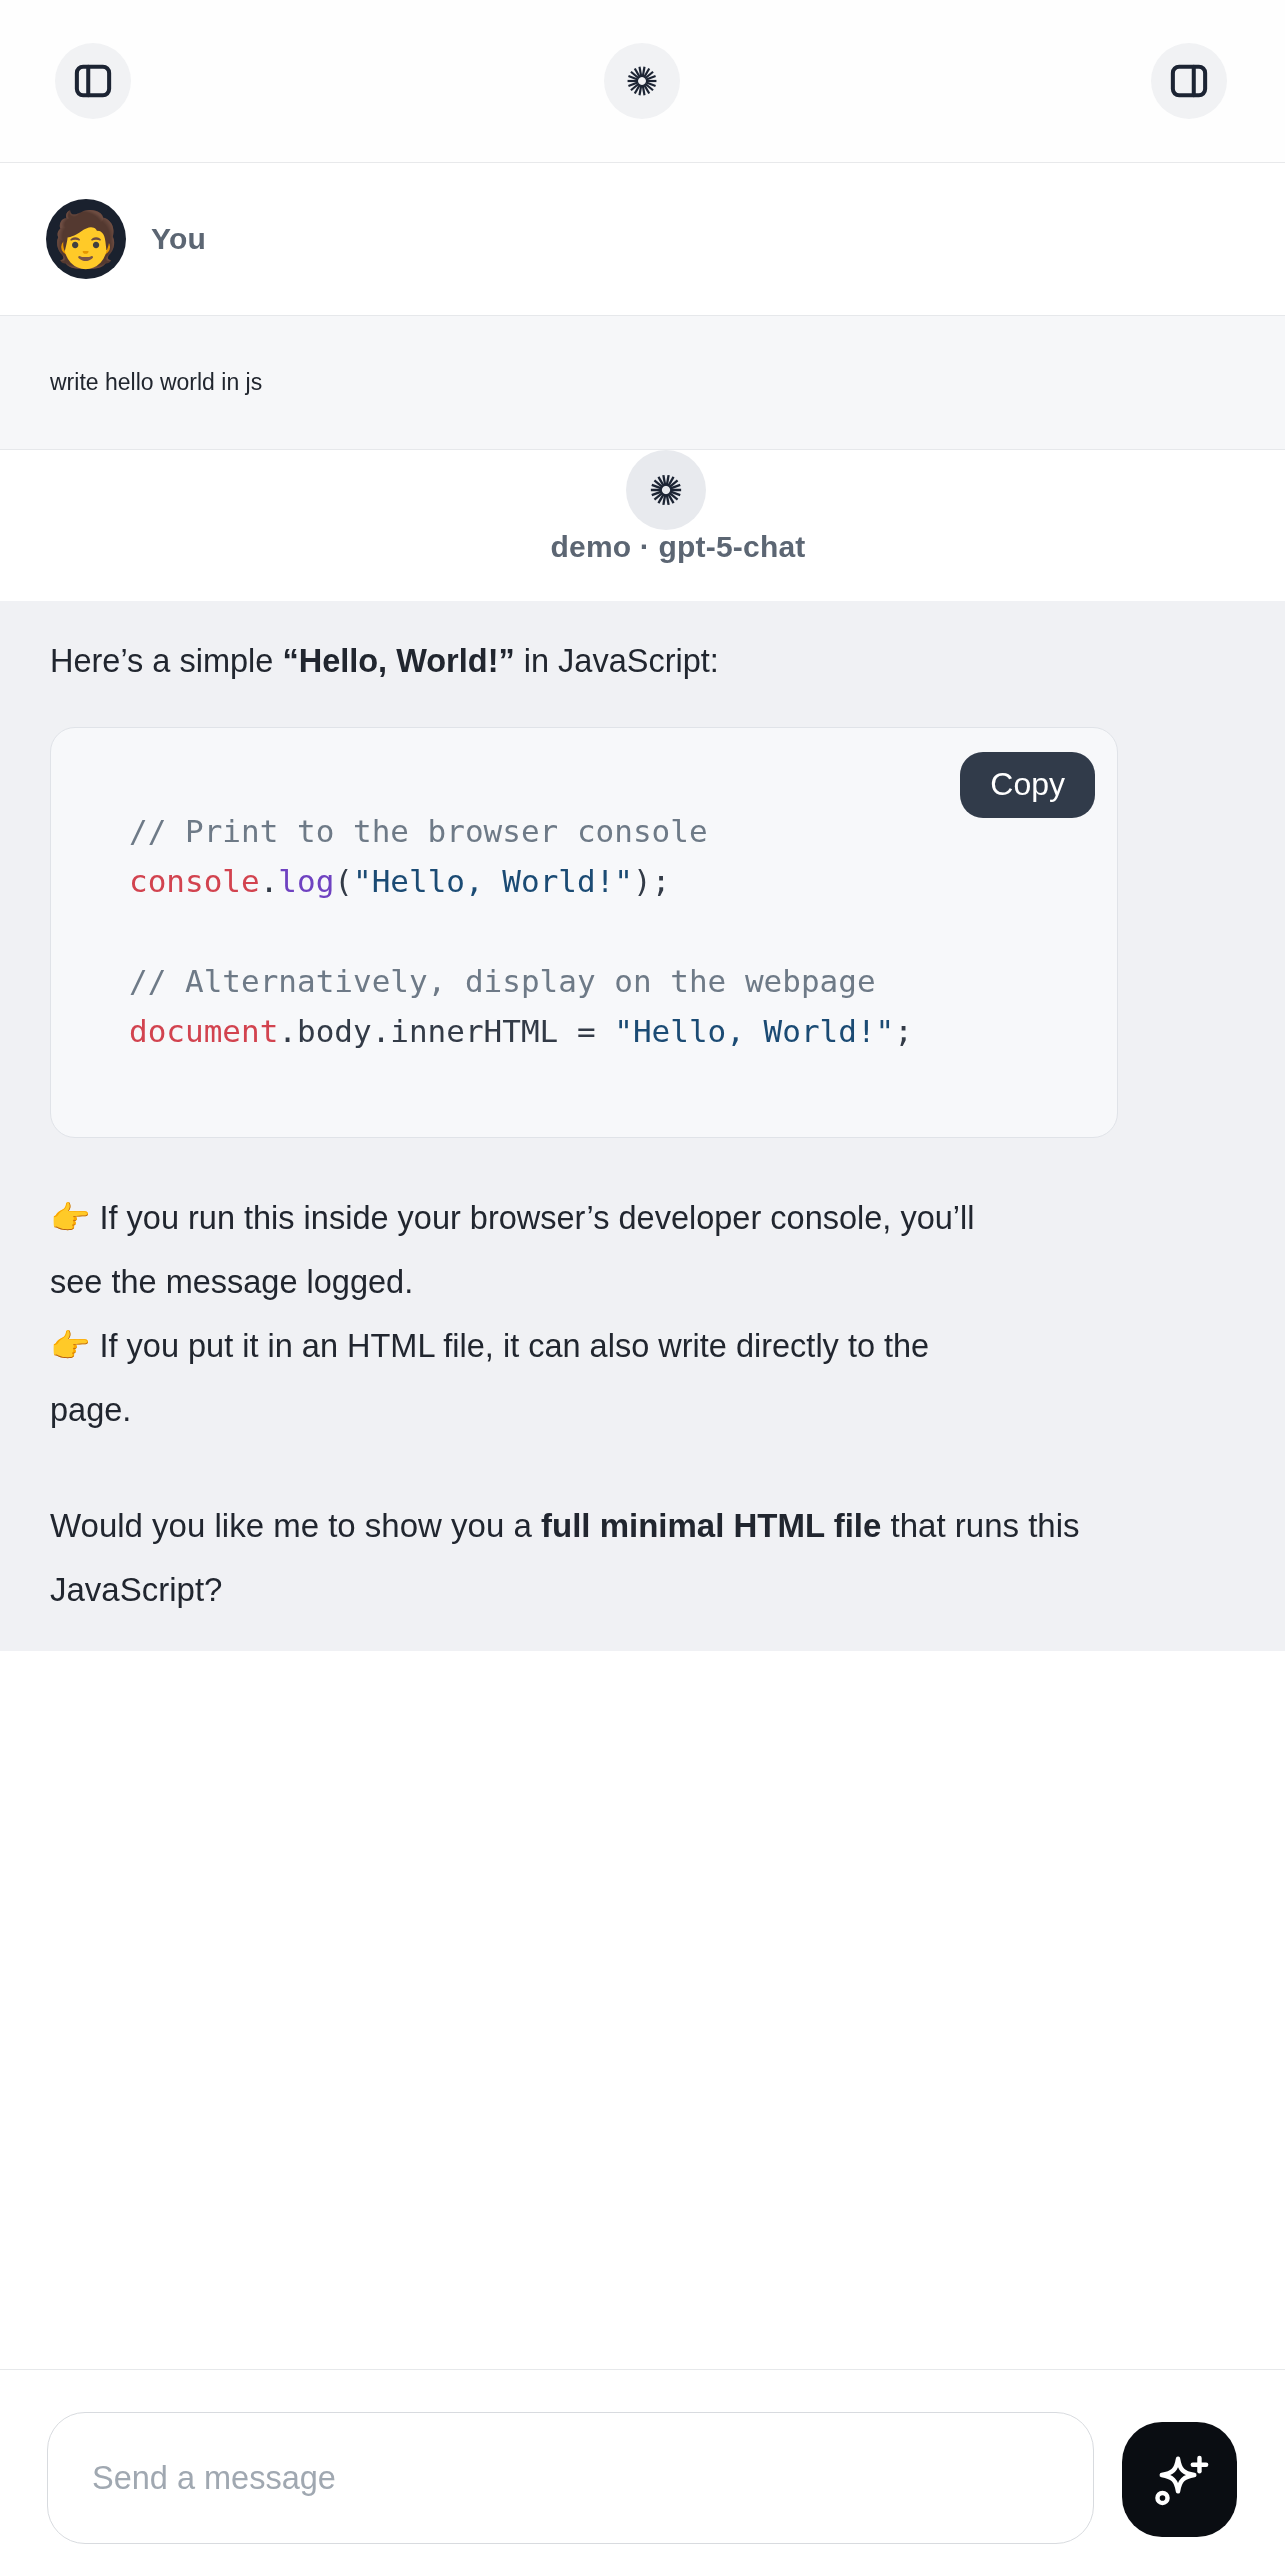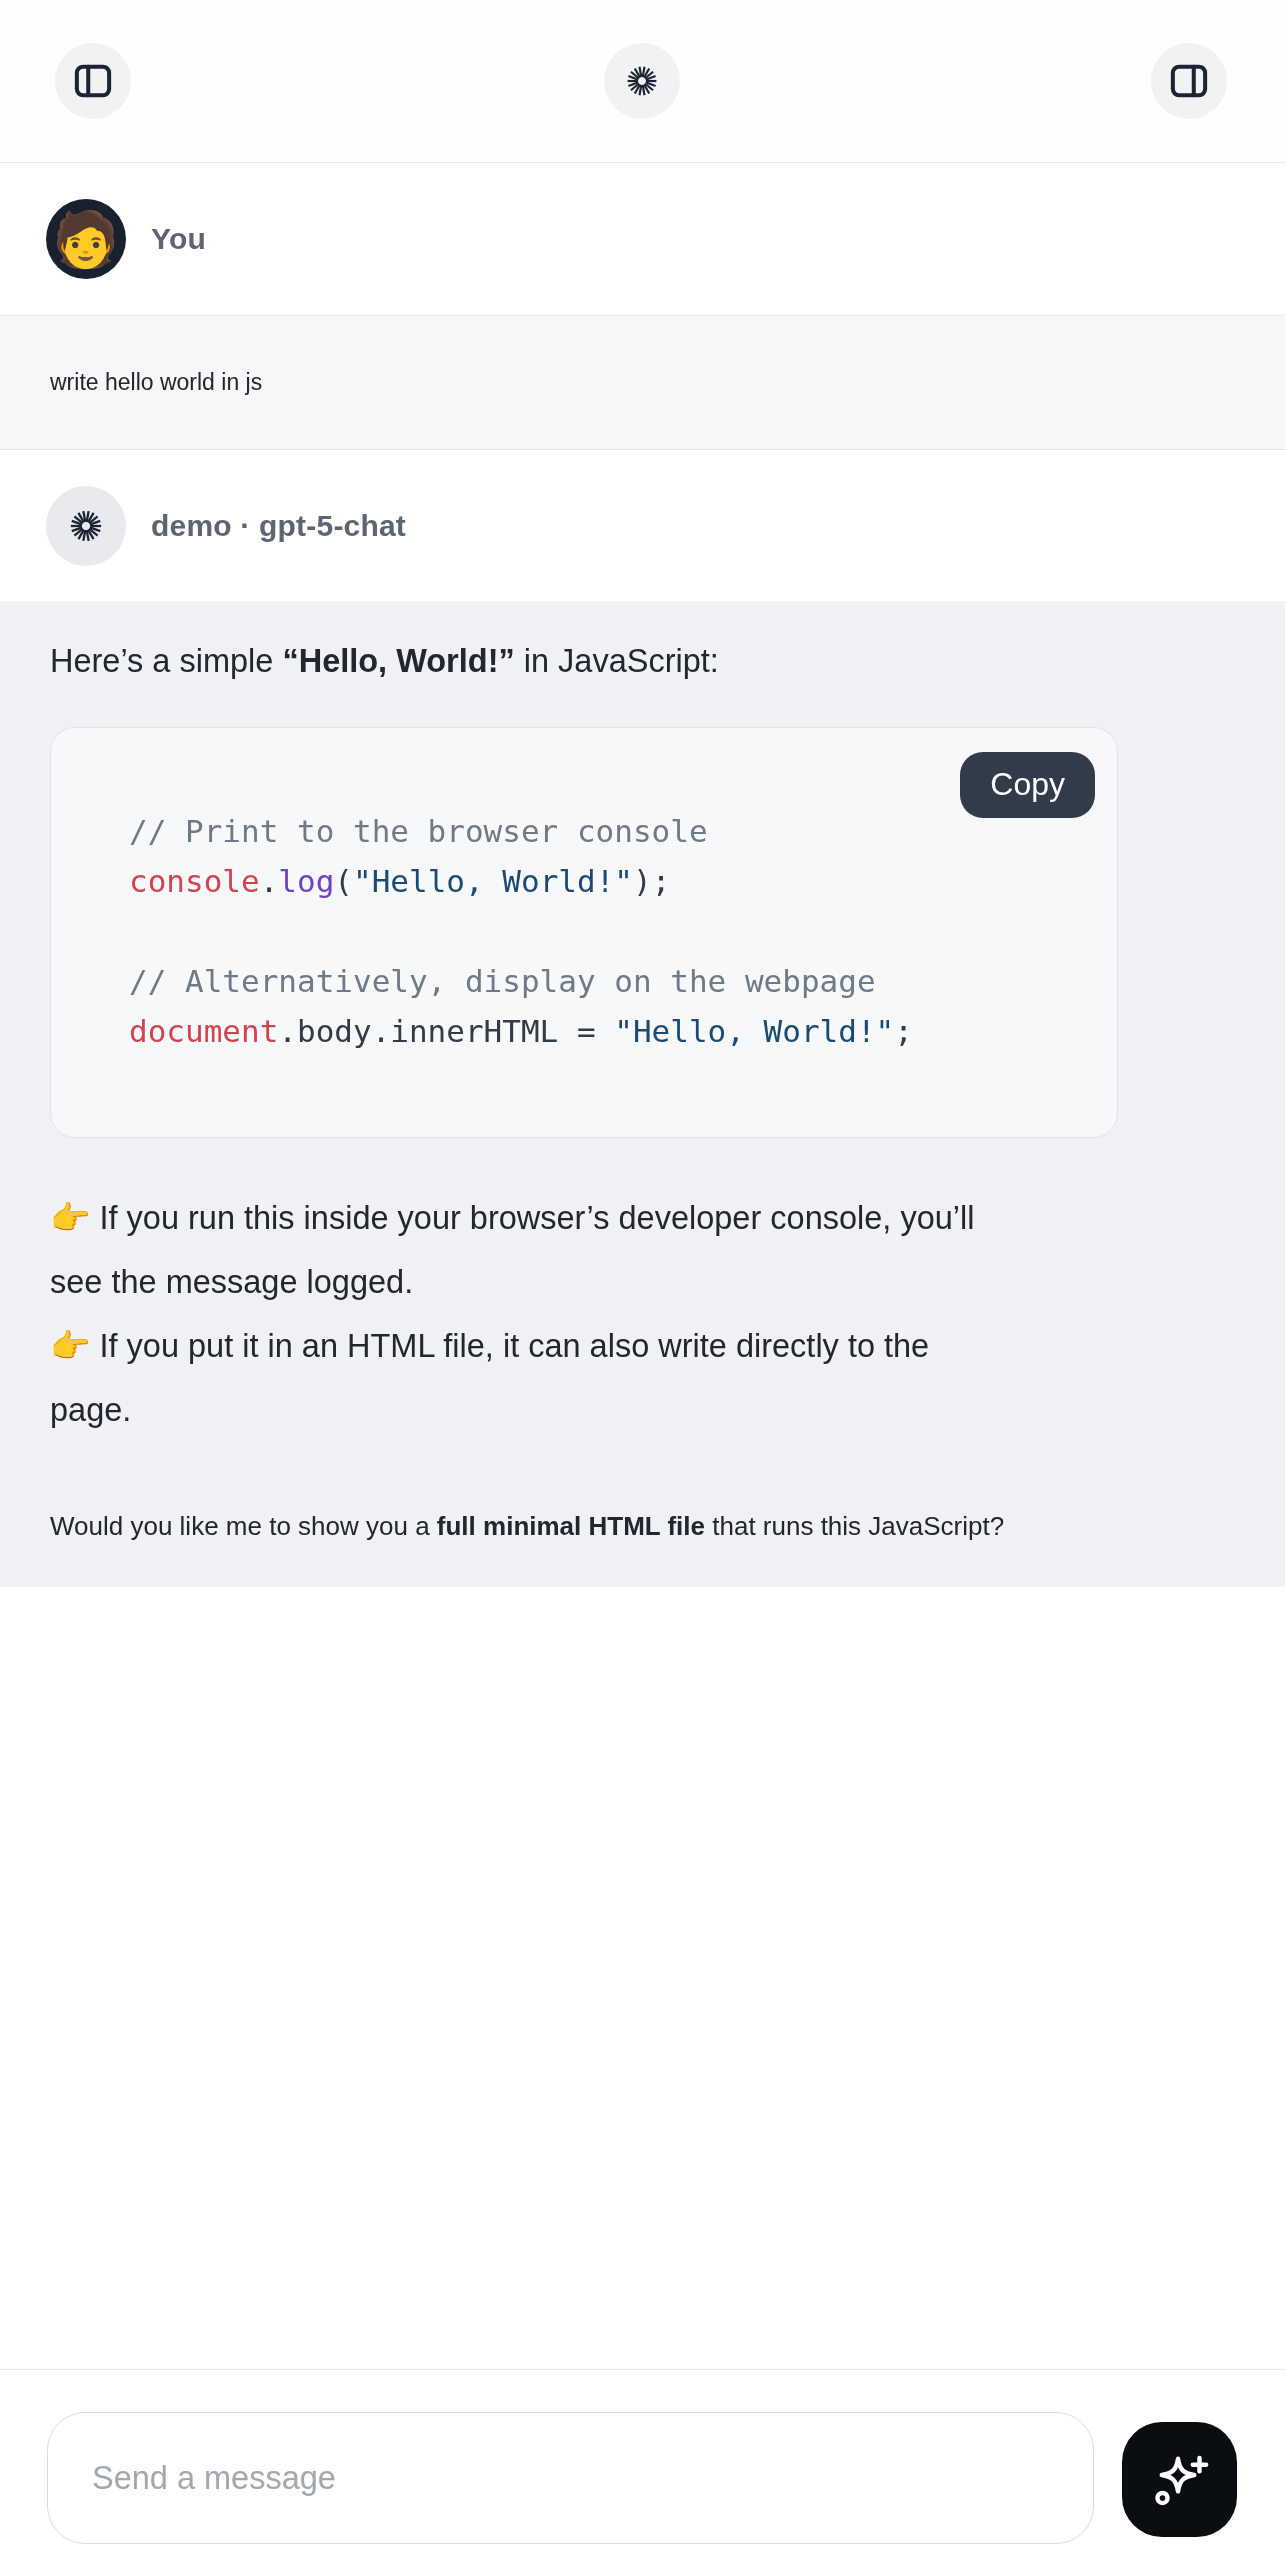--- a/index.html
+++ b/index.html
@@ -31,21 +31,21 @@
   }
   .icon-btn.left   { left:55px; }
   .icon-btn.center { left:604px; }
   .icon-btn.right  { left:1151px; }
   .panel-svg { width:44px; height:44px; stroke:#1c2433; fill:none; stroke-width:2.2; stroke-linejoin:round; stroke-linecap:round; }
   .starburst-svg { width:42px; height:42px; }
 
   
   .sender-row { display:flex; align-items:center; background:#ffffff; }
   .sender-row.user      { height:152px; padding-left:46px; }
-  .sender-row.assistant { height:151px; padding-left:46px; }
+  .sender-row.assistant { height:151px; padding-left:46px;flex-direction:column; }
   .avatar {
     width:80px; height:80px; border-radius:50%;
     display:flex; align-items:center; justify-content:center;
     flex:0 0 auto;
     overflow:hidden;
   }
   .avatar.user-avatar { background:#1a212e; font-size:54px; line-height:1; }
   .avatar.bot-avatar  { background:#e8eaee; }
   .avatar .starburst-svg { width:44px; height:44px; }
   .sender-name {
@@ -112,21 +112,21 @@
 
   .tips {
     margin-top:48px;
     font-size:32.5px;
     line-height:64px;
     color:#21262f;
     white-space:pre-line;
   }
   .question {
     margin-top:52px;
-    font-size:26px;
+    font-size:33px;
     line-height:64px;
     color:#21262f;
     max-width:1186px;
   }
 
   
   .composer {
     position:absolute;
     left:0; bottom:0;
     width:1285px; height:207px;

